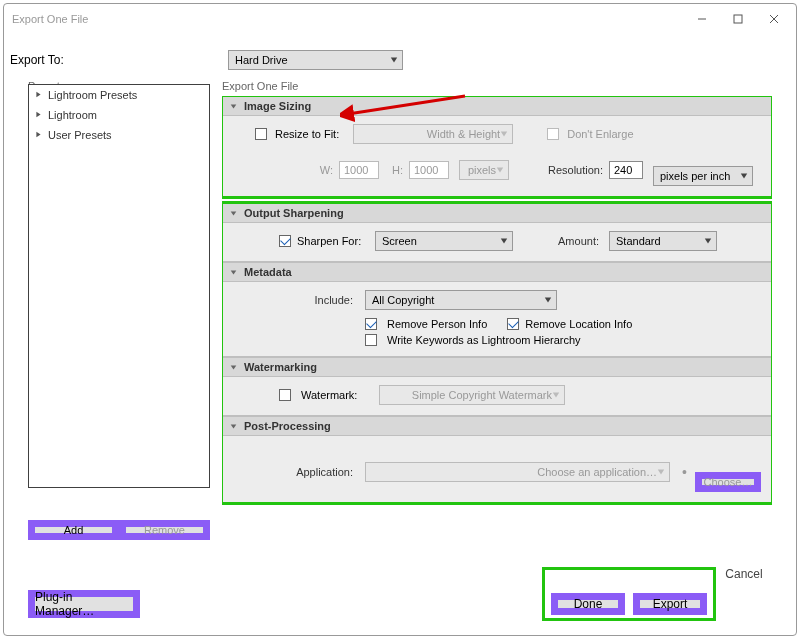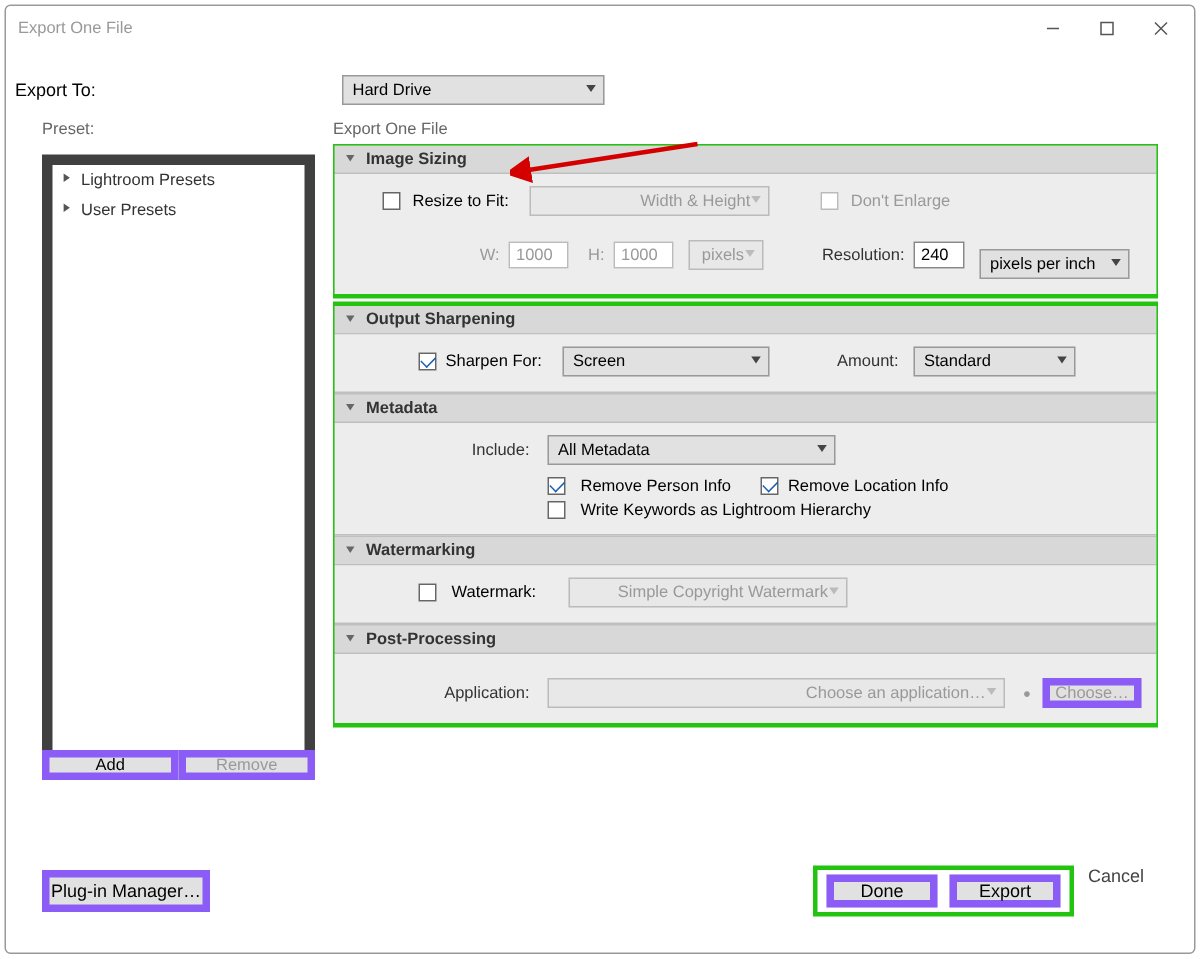--- a/index.html
+++ b/index.html
@@ -15,25 +15,25 @@
   .export-to-row { position:absolute; top:50px; left:10px; right:10px; display:flex; align-items:center; gap:8px; }
   .export-to-row .lbl { width:210px; color:#000; font-size:12px;}
   .select, .field-select { display:flex; align-items:center; justify-content:space-between; background:#e1e1e1; border:1px solid #999; height:20px; padding:0 4px 0 6px; color:#000; font-size:11px;}
   .select .chev, .field-select .chev { margin-left:6px; }
   .chev svg { width:8px; height:8px; fill:#444; }
   .export-to-row .select { width:175px; }
 
   .preset-lbl { position:absolute; top:80px; left:28px; color:#666; font-size:11px;}
   .eof-lbl { position:absolute; top:80px; left:222px; color:#666; font-size:11px;}
 
-  .preset-panel { position:absolute; top:103px; left:28px; width:182px; height:404px; border:7px solid #404040; background:#fff;}
+  .preset-panel { position:absolute; top:84px; left:28px; width:182px; height:404px; border:1px solid #404040; background:#fff;}
   .preset-row { display:flex; align-items:center; gap:6px; padding:4px 6px; color:#333; font-size:11px;}
   .caret-right svg { width:7px; height:9px; fill:#555; }
   .preset-btns { position:absolute; top:500px; left:28px; width:182px; height:20px; display:flex;}
-  .btn { border:5px solid #8b5cf6; background:#e1e1e1; height:20px; display:flex; align-items:center; justify-content:center; font-size:11px; color:#000; cursor:pointer;}
+  .btn { border:7px solid #8b5cf6; background:#e1e1e1; height:20px; display:flex; align-items:center; justify-content:center; font-size:11px; color:#000; cursor:pointer;margin-top:20px;}
   .preset-btns .btn { width:91px; }
   .preset-btns .btn.disabled { color:#999; }
 
   .right-area { position:absolute; top:96px; left:222px; right:28px; bottom:119px; overflow:hidden;}
   .section-hdr { display:flex; align-items:center; gap:6px; background:#d8d8d8; border:1px solid #bfbfbf; height:20px; padding:0 6px; font-weight:bold; color:#333; font-size:11px;}
   .caret-down svg { width:9px; height:7px; fill:#666;}
   .section-body { background:#ededed; border:1px solid #bfbfbf; border-top:none; padding:8px 10px 10px 10px;}
   .row { display:flex; align-items:center; gap:6px; }
   .lblr { text-align:right; font-size:11px; color:#333;}
   .lbld { text-align:right; font-size:11px; color:#999;}
@@ -104,20 +104,26 @@
     <div class="preset-row">
       <span class="caret-right"><svg viewBox="0 0 10 10">
             <polygon points="2,1 8,5 2,9"></polygon>
           </svg></span>
       <span>Lightroom Presets</span>
     </div>
     <div class="preset-row">
       <span class="caret-right"><svg viewBox="0 0 10 10">
             <polygon points="2,1 8,5 2,9"></polygon>
           </svg></span>
+      <span>Lightroom</span>
+    </div>
+    <div class="preset-row">
+      <span class="caret-right"><svg viewBox="0 0 10 10">
+            <polygon points="2,1 8,5 2,9"></polygon>
+          </svg></span>
       <span>User Presets</span>
     </div>
   </div>
 
   <div class="preset-btns">
     <div class="btn">Add</div>
     <div class="btn disabled">Remove</div>
   </div>
 
   <div class="arrow">
@@ -212,21 +218,21 @@
       <div class="section-hdr">
         <span class="caret-down"><svg viewBox="0 0 10 10">
               <polygon points="1,2 9,2 5,8"></polygon>
             </svg></span>
         <span>Metadata</span>
       </div>
       <div class="section-body">
         <div class="row">
           <div class="lblr" style="width:120px;">Include:</div>
           <div class="select" style="width:192px; margin-left:6px;">
-            <span>All Metadata</span>
+            <span>All Copyright</span>
             <span class="chev"><svg viewBox="0 0 10 10">
                   <polygon points="1,2 9,2 5,8"></polygon>
                 </svg></span>
           </div>
         </div>
         <div class="row" style="margin-top:8px;">
           <div style="width:126px"></div>
           <div class="chk checked"></div>
           <span style="margin-left:4px;">Remove Person Info</span>
           <div style="width:8px"></div>

